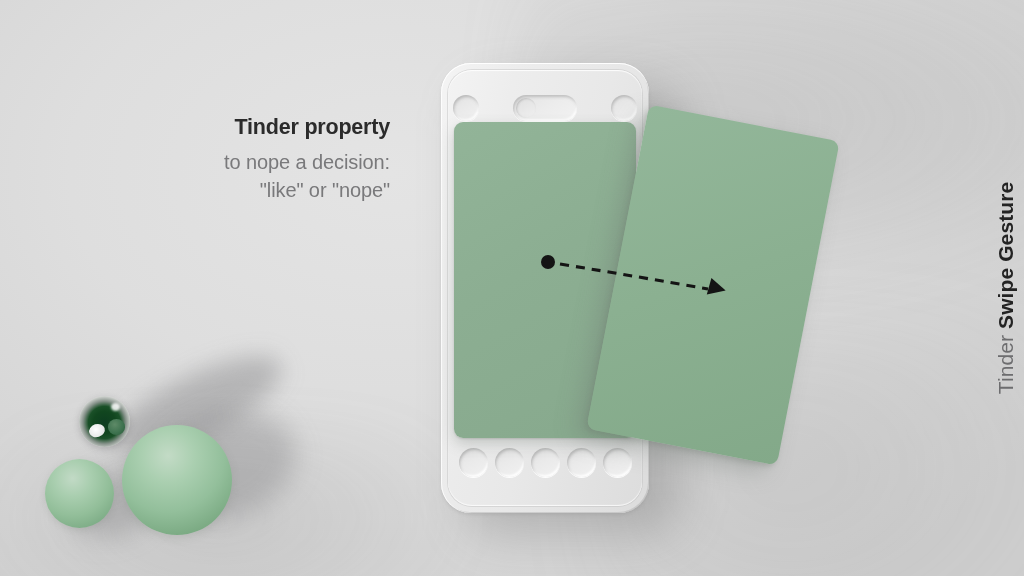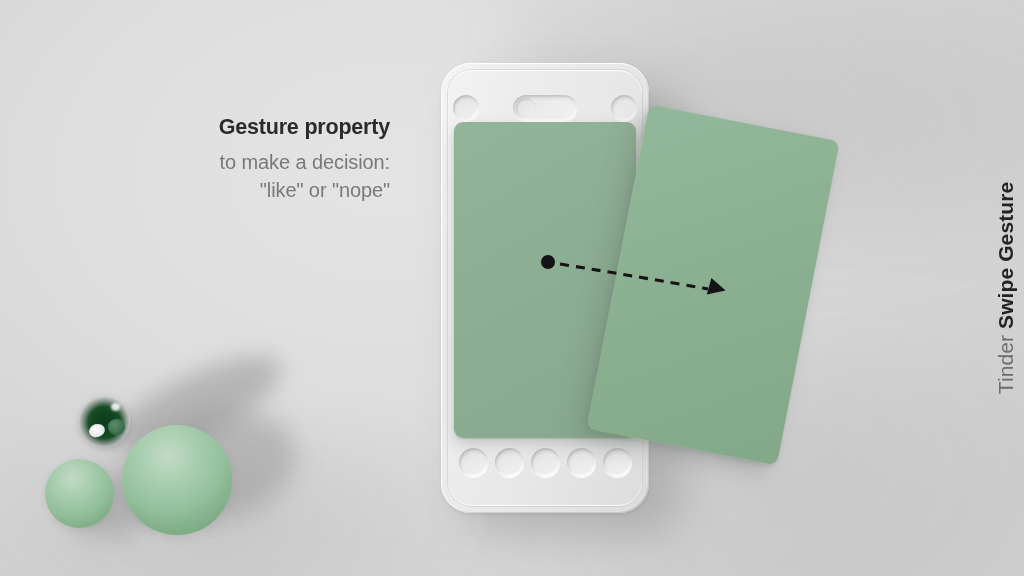--- a/index.html
+++ b/index.html
@@ -299,22 +299,22 @@
 </head>
 <body>
 
 <div id="stage">
 
   <div class="floor-shade-a"></div>
   <div class="floor-shade-b"></div>
   <div class="floor-shade-c"></div>
 
   <div class="caption">
-    <p class="caption-title">Gesture property</p>
-    <p class="caption-line">to make a decision:</p>
+    <p class="caption-title">Tinder property</p>
+    <p class="caption-line">to nope a decision:</p>
     <p class="caption-line">"like" or "nope"</p>
   </div>
 
   <div class="vlabel">
     <span class="v-light">Tinder</span><span>&nbsp;</span><span class="v-bold">Swipe Gesture</span>
   </div>
 
   <div id="phone-shadow"></div>
 
   <div id="phone">

